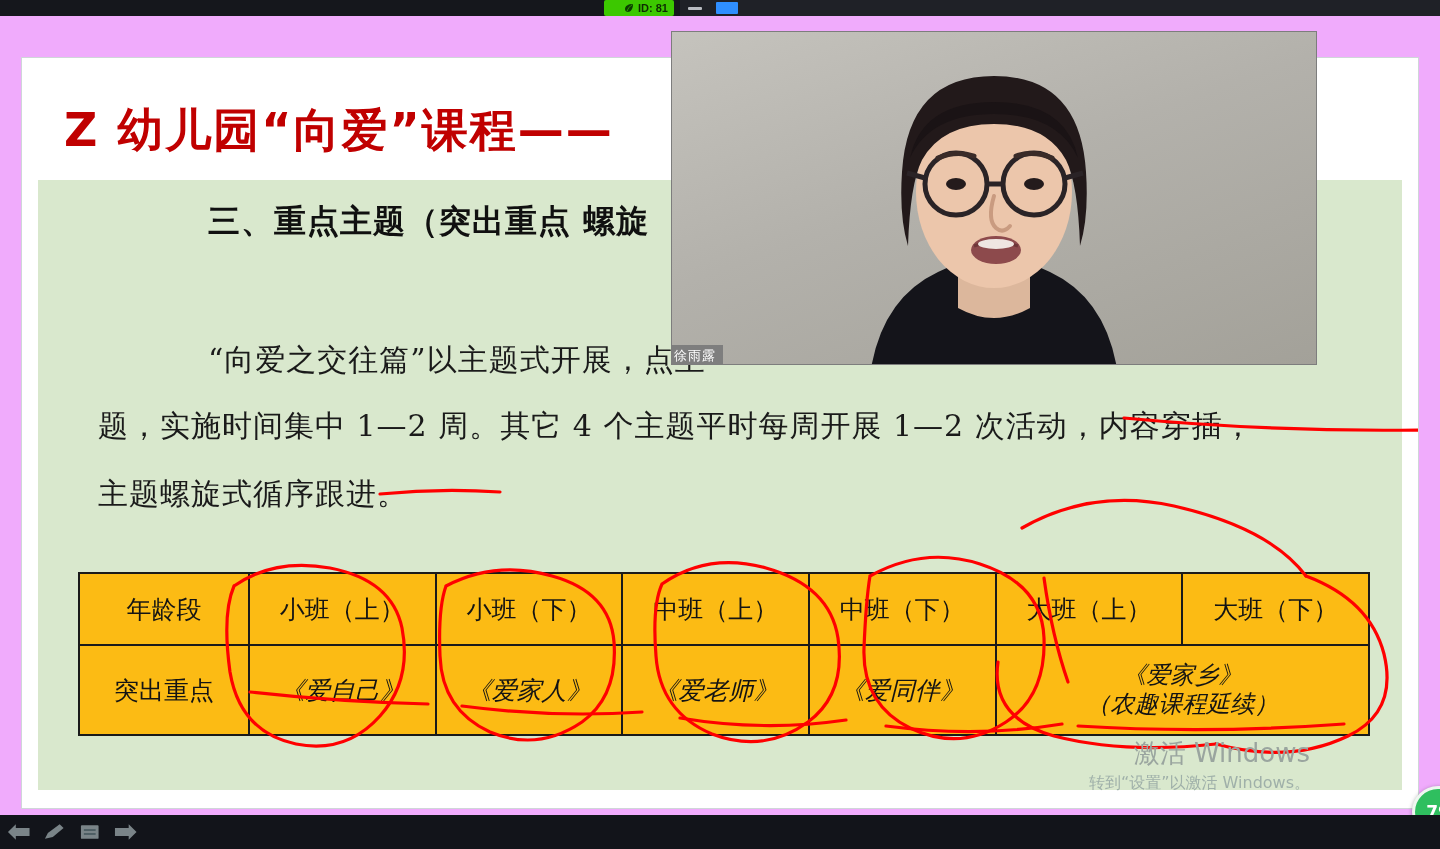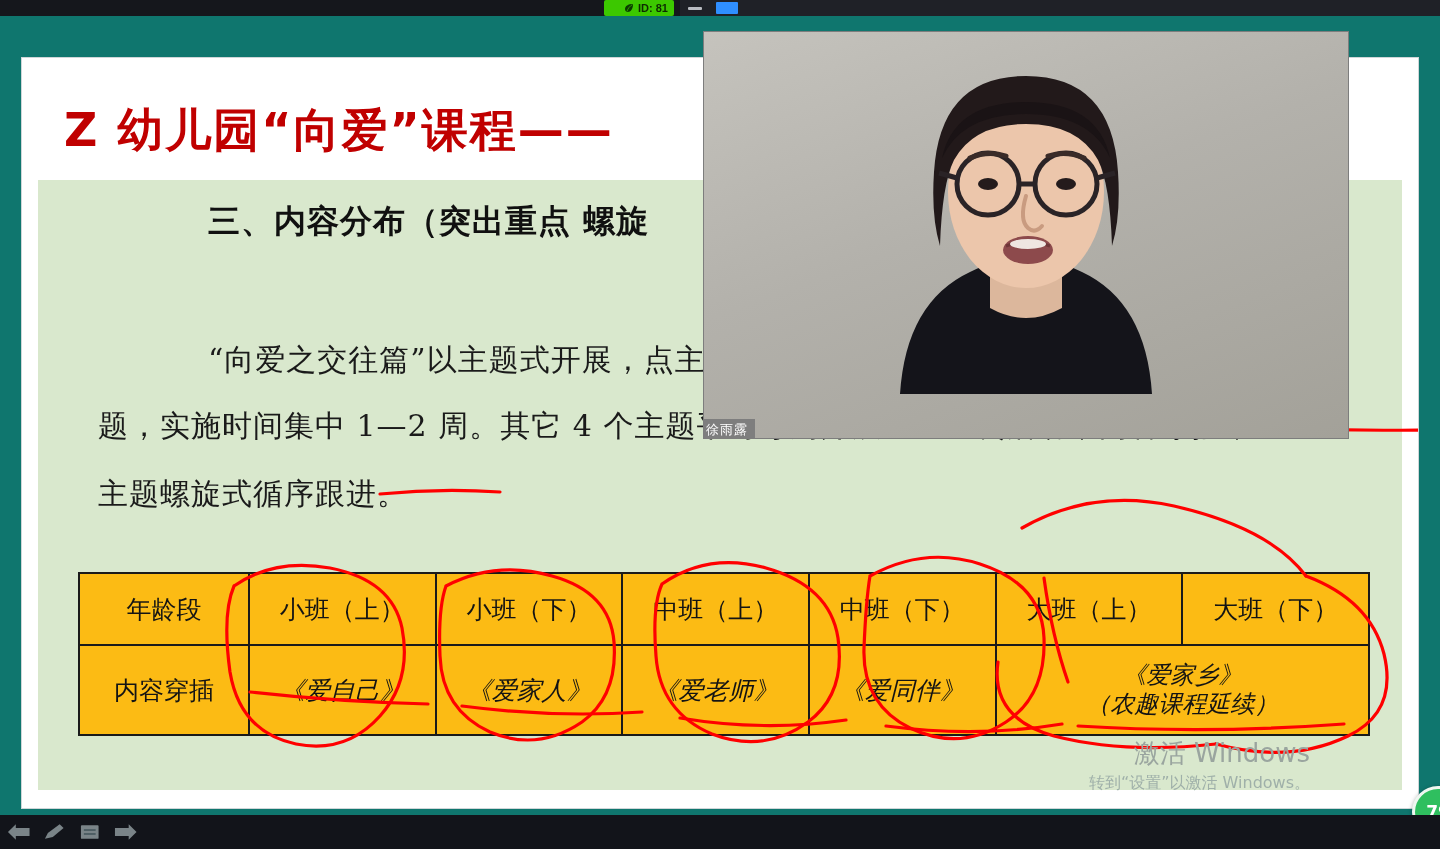--- a/index.html
+++ b/index.html
@@ -33,21 +33,21 @@
   .ic-min{width:14px;height:3px;background:#b9bcc2;border-radius:1px;}
   .ic-max{width:22px;height:12px;background:#2f8fff;border-radius:1px;}
   .ic-split{width:18px;height:12px;display:flex;flex-direction:column;justify-content:space-between;}
   .ic-split span{display:block;height:5px;background:#b9bcc2;border-radius:1px;}
   .ic-grid{width:18px;height:13px;display:grid;grid-template-columns:repeat(3,1fr);grid-template-rows:repeat(3,1fr);gap:2px;}
   .ic-grid i{background:#b9bcc2;border-radius:1px;display:block;}
 
   
   #stage{
     position:absolute;left:0;top:16px;width:1440px;height:799px;
-    background:#0f766e;
+    background:#f0abfc;
   }
   #slide{
     position:absolute;left:22px;top:42px;width:1396px;height:750px;
     background:#ffffff;
     box-shadow:0 0 0 1px #cfd6d8;
     overflow:hidden;
   }
   #slide-title{
     position:absolute;left:42px;top:42px;
     font-family:"DejaVu Sans","Liberation Sans",sans-serif;
@@ -118,21 +118,21 @@
     border-radius:50%;background:#2fbf5f;
     border:3px solid #eef7f0;
     box-shadow:0 1px 4px rgba(0,0,0,.35);
     display:flex;align-items:center;justify-content:center;
     color:#ffffff;font-size:17px;font-weight:bold;
     font-family:"DejaVu Sans","Liberation Sans",sans-serif;
   }
 
   
   #webcam{
-    position:absolute;left:704px;top:16px;width:644px;height:406px;
+    position:absolute;left:672px;top:16px;width:644px;height:332px;
     background:#b4b2ad;overflow:hidden;
     box-shadow:0 0 0 1px #7d7d7d;
   }
   #cam-bg{position:absolute;inset:0;
     background:linear-gradient(160deg,#c5c3bd 0%,#b3b1ab 45%,#a3a199 100%);}
   #cam-name{
     position:absolute;left:-5px;bottom:-4px;
     background:#7e7e7e;color:#ffffff;
     font-size:13px;padding:2px 7px 3px 7px;
     font-family:"DejaVu Sans","Liberation Sans",sans-serif;
@@ -177,40 +177,40 @@
 </div>
 
 <div id="stage">
 
   <div id="slide">
 
     <div id="slide-title">Z 幼儿园“向爱”课程——</div>
 
     <div id="content-panel">
 
-      <div id="section-heading">三、内容分布（突出重点  螺旋</div>
+      <div id="section-heading">三、重点主题（突出重点  螺旋</div>
 
       <div class="para-line" id="pl1">“向爱之交往篇”以主题式开展，点主</div>
       <div class="para-line" id="pl2">题，实施时间集中 1—2 周。其它 4 个主题平时每周开展 1—2 次活动，内容穿插，</div>
       <div class="para-line" id="pl3">主题螺旋式循序跟进。</div>
 
       <div id="tbl-wrap">
         <table>
           <tbody>
             <tr class="row-age">
               <td class="first">年龄段</td>
               <td>小班（上）</td>
               <td>小班（下）</td>
               <td>中班（上）</td>
               <td>中班（下）</td>
               <td>大班（上）</td>
               <td>大班（下）</td>
             </tr>
             <tr class="row-theme">
-              <td class="first">内容穿插</td>
+              <td class="first">突出重点</td>
               <td class="ital">《爱自己》</td>
               <td class="ital">《爱家人》</td>
               <td class="ital">《爱老师》</td>
               <td class="ital">《爱同伴》</td>
               <td class="ital two-line" colspan="2">
                 <div>《爱家乡》</div>
                 <div>（农趣课程延续）</div>
               </td>
             </tr>
           </tbody>

